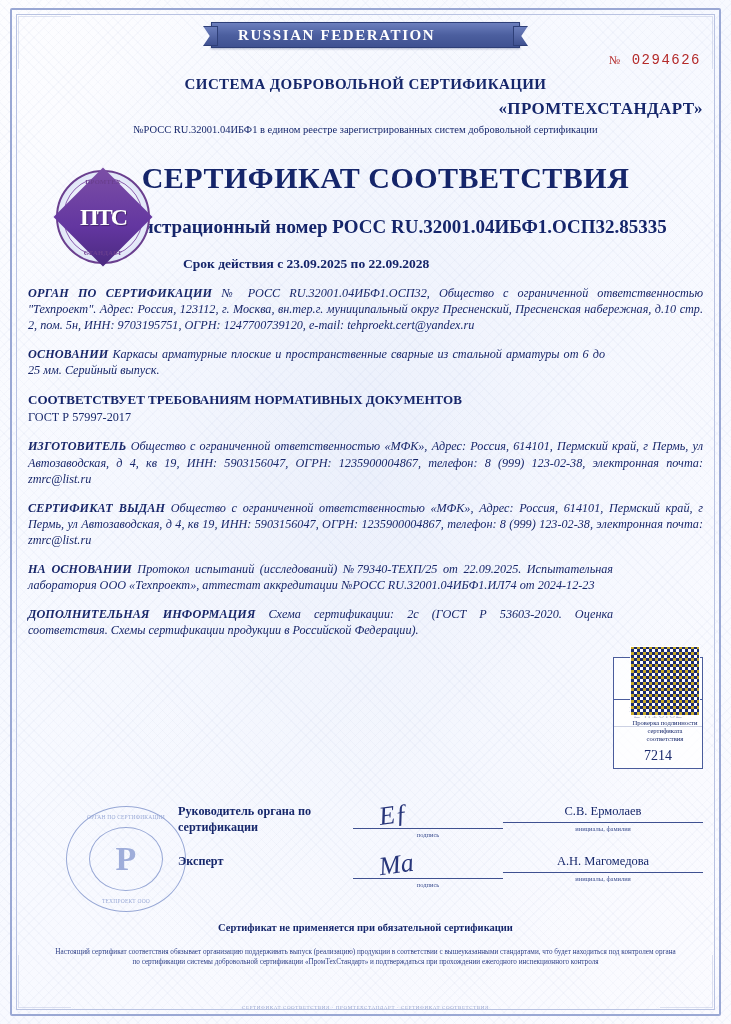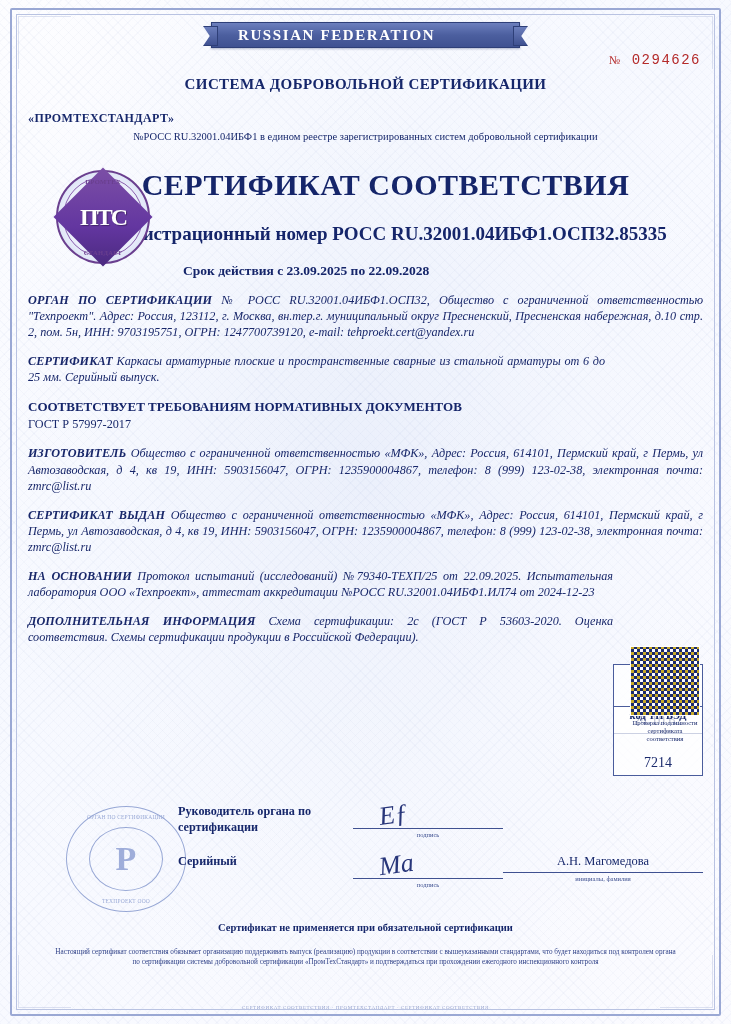--- a/index.html
+++ b/index.html
@@ -110,26 +110,26 @@
   
   .sys-title {
     text-align: center;
     margin-top: 26px;
     font-weight: bold;
     font-size: 15px;
     letter-spacing: .4px;
     color: #16276b;
   }
   .sys-title2 {
-    text-align: left;
-    font-weight: bold;
-    font-size: 12px;
+    text-align: right;
+    font-weight: bold;
+    font-size: 17px;
     letter-spacing: .4px;
     color: #16276b;
-    margin-top: 18px;
+    margin-top: 6px;
   }
   .sys-sub {
     text-align: center;
     font-size: 10.5px;
     margin-top: 5px;
     color: #16276b;
   }
 
   
   .main-title {
@@ -438,21 +438,21 @@
     <div class="validity">Срок действия с 23.09.2025 по 22.09.2028</div>
 
     <div class="body-col">
 
       <div class="sec">
         <span class="lbl">ОРГАН ПО СЕРТИФИКАЦИИ</span>
         <span>№ РОСС RU.32001.04ИБФ1.ОСП32, Общество с ограниченной ответственностью "Техпроект". Адрес: Россия, 123112, г. Москва, вн.тер.г. муниципальный округ Пресненский, Пресненская набережная, д.10 стр. 2, пом. 5н, ИНН: 9703195751, ОГРН: 1247700739120, e-mail: tehproekt.cert@yandex.ru</span>
       </div>
 
       <div class="sec narrow">
-        <span class="lbl">СЕРТИФИКАТ</span>
+        <span class="lbl">ОСНОВАНИИ</span>
         <span>Каркасы арматурные плоские и пространственные сварные из стальной арматуры  от 6 до 25 мм. Серийный выпуск.</span>
       </div>
 
       <div class="code-box" id="code-ok">
         <div class="t">код  ОК</div>
         <div class="v">24.10.62</div>
       </div>
       <div class="code-box" id="code-tnved">
         <div class="t">код ТН ВЭД</div>
         <div class="v">7214</div>
@@ -494,24 +494,28 @@
         <div class="txt-bot">ТЕХПРОЕКТ  ООО</div>
       </div>
 
       <div class="sign-row r1">
         <div class="sign-role">Руководитель органа по сертификации</div>
         <div class="sign-mid">
           <div class="scribble">Eƒ</div>
           <div class="line"></div>
           <div class="cap">подпись</div>
         </div>
+        <div class="sign-name">
+          <div class="nm">С.В. Ермолаев</div>
+          <div class="cap">инициалы, фамилия</div>
+        </div>
       </div>
 
       <div class="sign-row r2">
-        <div class="sign-role">Серийный</div>
+        <div class="sign-role">Эксперт</div>
         <div class="sign-mid">
           <div class="scribble">Mа</div>
           <div class="line"></div>
           <div class="cap">подпись</div>
         </div>
         <div class="sign-name">
           <div class="nm">А.Н. Магомедова</div>
           <div class="cap">инициалы, фамилия</div>
         </div>
       </div>

